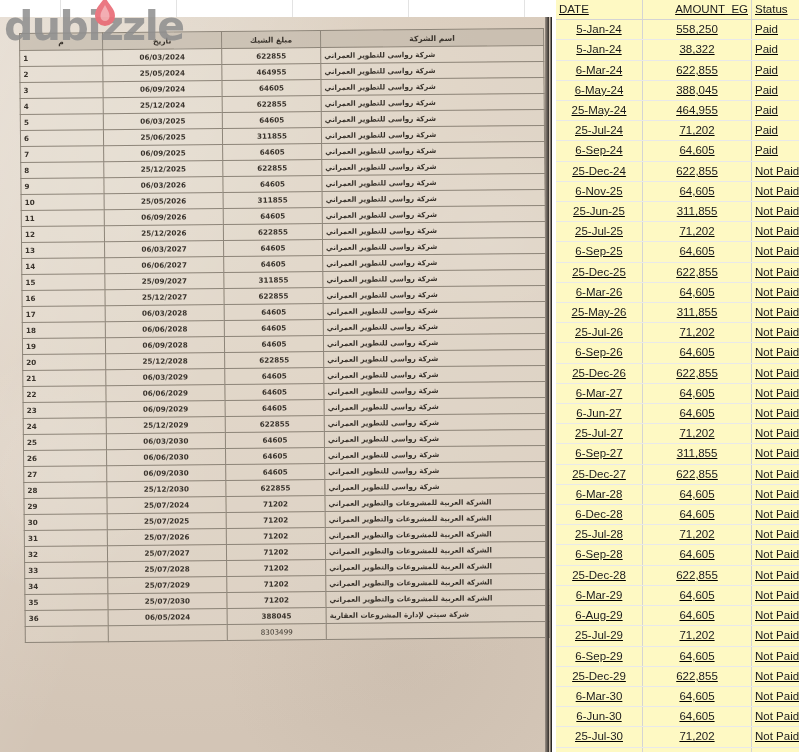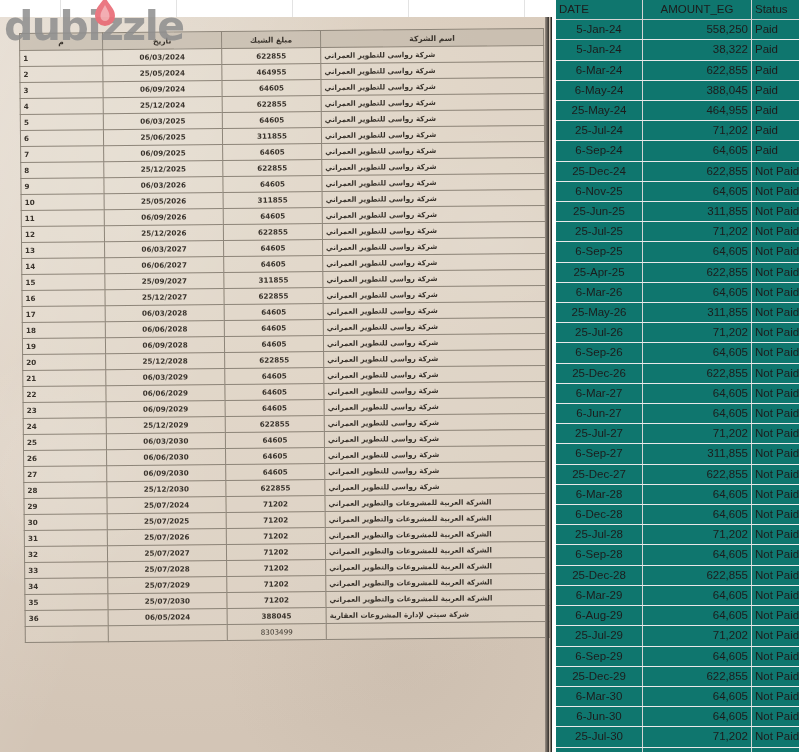--- a/index.html
+++ b/index.html
@@ -87,39 +87,39 @@
   .c-name{width:216px;text-align:left;padding-left:6px;}
   .c-amt {width:92px; text-align:center;}
   .c-date{width:112px;text-align:center;direction:ltr;}
   .c-no  {width:76px; text-align:left;padding-left:8px;direction:ltr;}
   tr.total td{background:rgba(232,224,212,.30);}
   tr.total td.c-amt{font-weight:400;}
 
   
   #sheet{
     position:absolute;left:556px;top:0;width:243px;height:752px;
-    background:#0f766e;overflow:hidden;
+    background:#fef9c3;overflow:hidden;text-decoration:underline;
   }
   table.ss{
     border-collapse:collapse;width:243px;table-layout:fixed;
     font-family:"Liberation Sans", sans-serif;
     font-size:11.5px;color:#1c1c1c;
   }
   table.ss td,table.ss th{
     height:19.2px;line-height:19.2px;padding:0 3px;
     border-right:1px solid #d4d4d4;
     border-bottom:1px solid #e9e9e9;
     white-space:nowrap;overflow:hidden;font-weight:400;
   }
   table.ss thead th{border-bottom:1px solid #d4d4d4;}
   .s-date  {width:80px; text-align:center;}
-  .s-amount{width:102px;text-align:right;}
+  .s-amount{width:102px;text-align:center;}
   .s-status{width:61px; text-align:left;border-right:none;}
   thead .s-date{text-align:left;}
-  thead .s-amount{text-align:center;border-radius:6px;}
+  thead .s-amount{text-align:right;border-radius:6px;}
   td.selected{
     border:1.6px solid #6f6f6f;
     line-height:17px;
   }
 </style>
 </head>
 <body>
 
 <div id="root">
 
@@ -448,21 +448,21 @@
             <td class="s-date">25-Jul-25</td>
             <td class="s-amount">71,202</td>
             <td class="s-status">Not Paid</td>
           </tr>
           <tr>
             <td class="s-date">6-Sep-25</td>
             <td class="s-amount">64,605</td>
             <td class="s-status">Not Paid</td>
           </tr>
           <tr>
-            <td class="s-date">25-Apr-25</td>
+            <td class="s-date">25-Dec-25</td>
             <td class="s-amount">622,855</td>
             <td class="s-status">Not Paid</td>
           </tr>
           <tr>
             <td class="s-date">6-Mar-26</td>
             <td class="s-amount">64,605</td>
             <td class="s-status">Not Paid</td>
           </tr>
           <tr>
             <td class="s-date">25-May-26</td>

